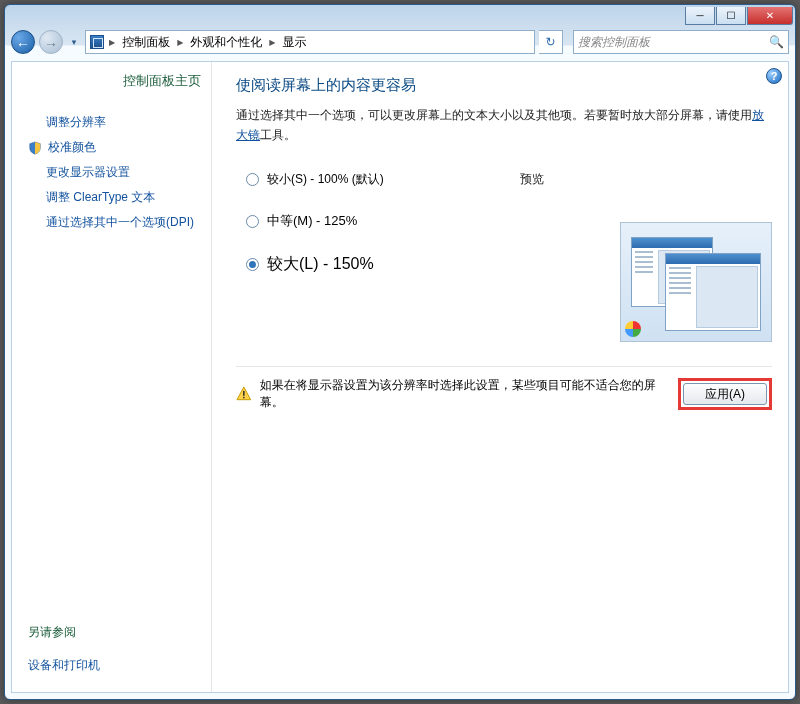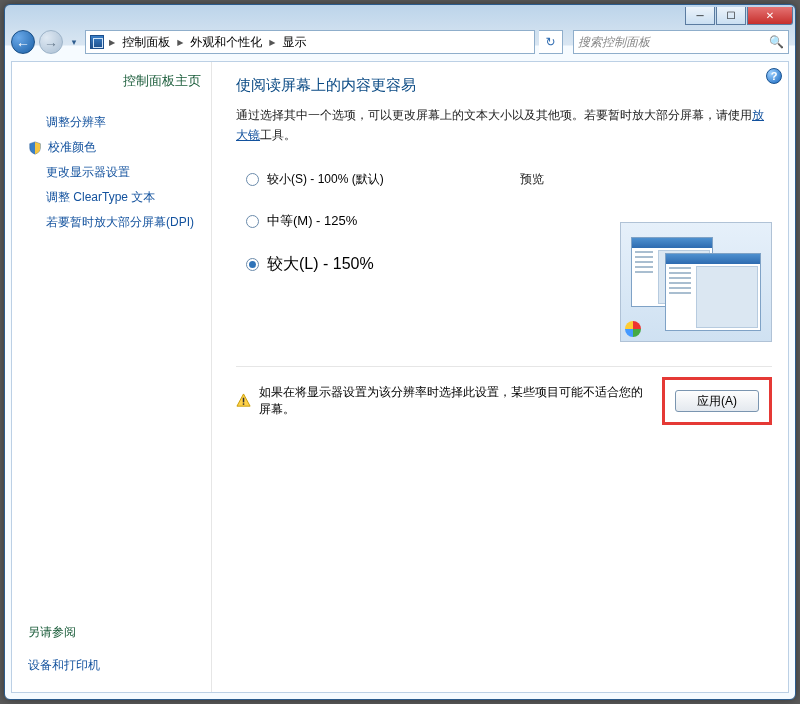--- a/index.html
+++ b/index.html
@@ -173,21 +173,21 @@
     margin-top:24px; padding-top:10px;
   }
   .warn-icon{
     width:16px;height:16px;position:relative;
     display:flex;align-items:center;justify-content:center;
   }
   .warn-icon svg{overflow:visible;}
   .apply-wrap {
     margin-left:auto;
     border:3px solid #e53935;
-    padding:10px;
+    padding:2px;
   }
   .apply-btn {
     width:84px; height:22px;
     background: linear-gradient(#fdfdfd,#e4e9ef);
     border:1px solid #7a95b0;
     border-radius:3px;
     display:flex;align-items:center;justify-content:center;
     font-size:12px;
   }
   .shield{
@@ -246,21 +246,21 @@
         <div class="side-link">
           <span class="bullet"></span>
           <span>更改显示器设置</span>
         </div>
         <div class="side-link">
           <span class="bullet"></span>
           <span>调整 ClearType 文本</span>
         </div>
         <div class="side-link">
           <span class="bullet"></span>
-          <span>若要暂时放大部分屏幕(DPI)</span>
+          <span>通过选择其中一个选项(DPI)</span>
         </div>
       </div>
 
       <div class="side-sec-title">另请参阅</div>
       <div class="side-link">
         <span>设备和打印机</span>
       </div>
     </div>
 
     <div class="main">

